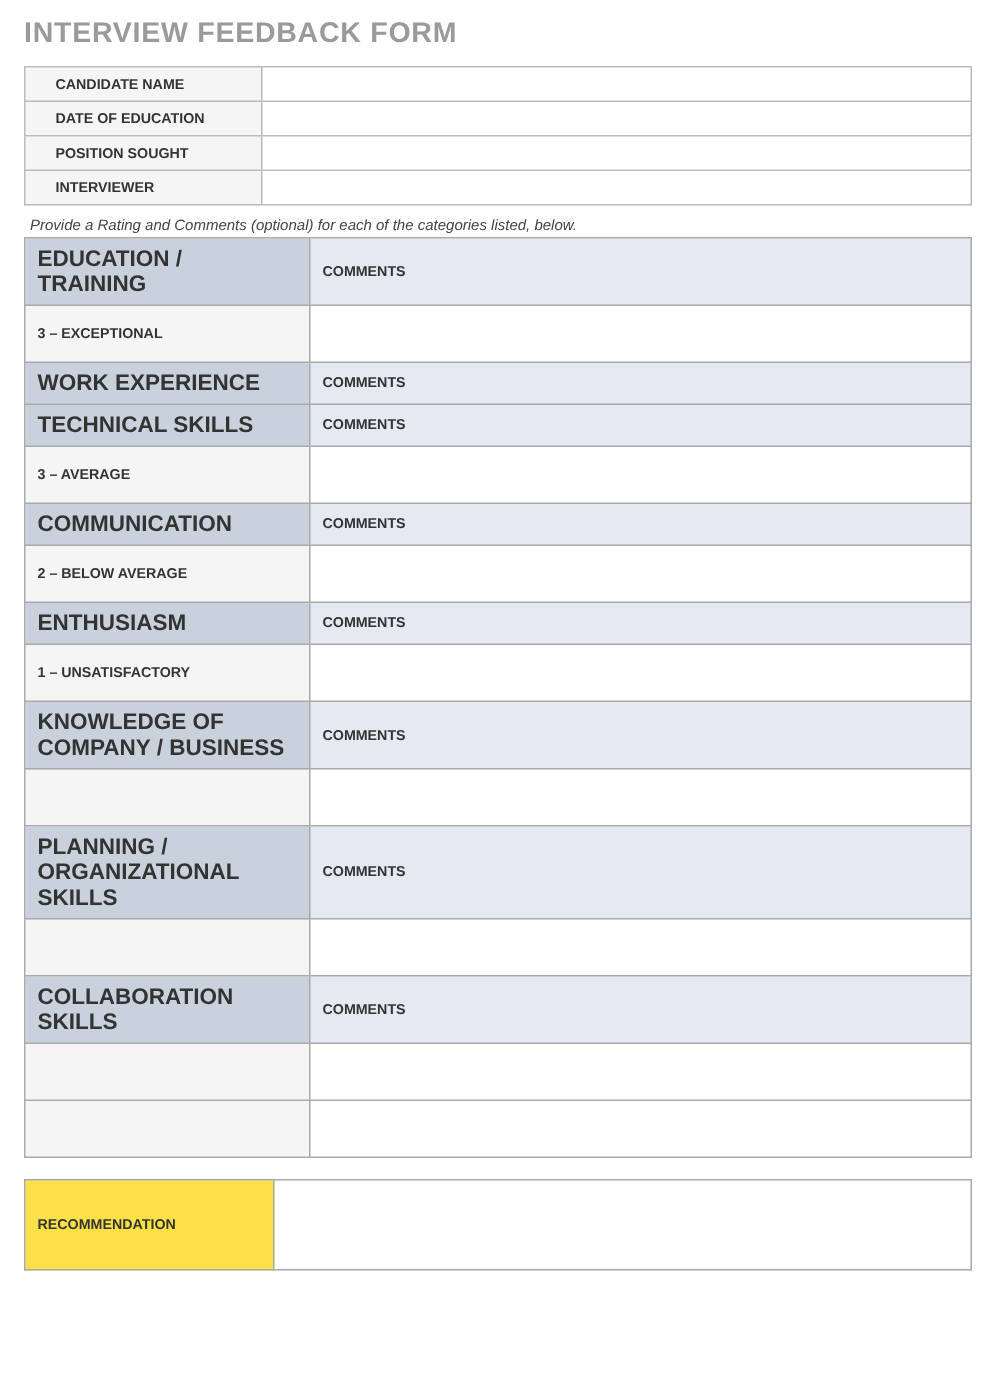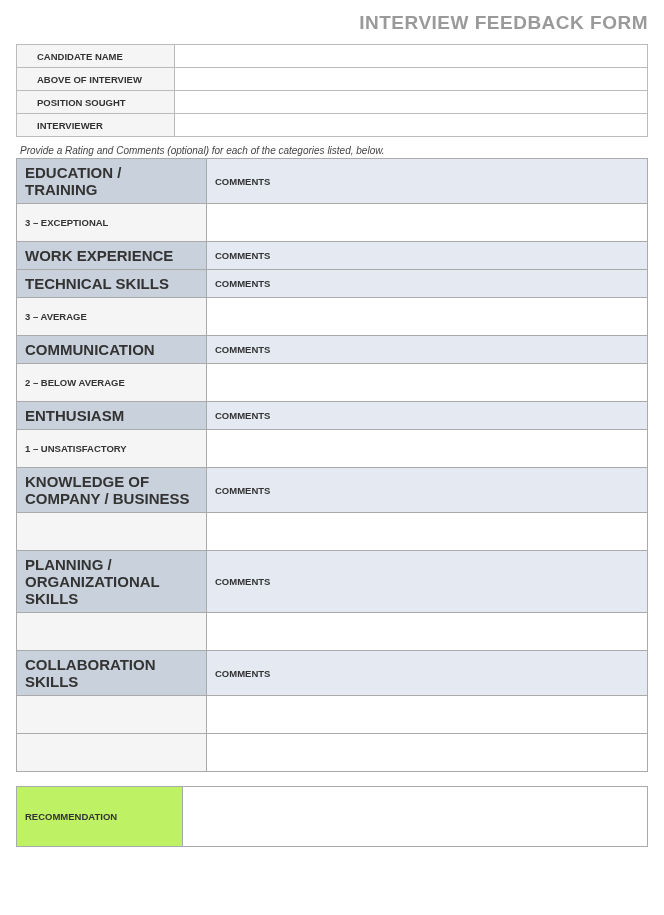--- a/index.html
+++ b/index.html
@@ -10,21 +10,20 @@
     padding: 12px 16px;
     font-size: 10px;
     color: #444;
   }
   h1 {
     font-size: 19px;
     font-weight: bold;
     letter-spacing: 0.5px;
     color: #9a9a9a;
     margin-bottom: 10px;
-    text-align: right;
   }
   table {
     width: 100%;
     border-collapse: collapse;
   }
   .info-table td {
     border: 1px solid #bbb;
     padding: 5px 8px;
     height: 23px;
     vertical-align: middle;
@@ -80,21 +79,21 @@
   }
   .rec-table {
     margin-top: 14px;
   }
   .rec-table td {
     border: 1px solid #aaa;
     vertical-align: middle;
   }
   .rec-table td.reclabel {
     width: 166px;
-    background: #bef264;
+    background: #fde047;
     font-weight: bold;
     font-size: 9.5px;
     color: #333;
     padding: 5px 8px;
     height: 60px;
   }
   .rec-table td.recval {
     background: #fff;
     height: 60px;
   }
@@ -104,21 +103,21 @@
 
 <h1>INTERVIEW FEEDBACK FORM</h1>
 
 <table class="info-table">
   <tbody>
       <tr>
     <td class="label">CANDIDATE NAME</td>
     <td class="value"></td>
   </tr>
   <tr>
-    <td class="label">ABOVE OF INTERVIEW</td>
+    <td class="label">DATE OF EDUCATION</td>
     <td class="value"></td>
   </tr>
   <tr>
     <td class="label">POSITION SOUGHT</td>
     <td class="value"></td>
   </tr>
   <tr>
     <td class="label">INTERVIEWER</td>
     <td class="value"></td>
   </tr>

